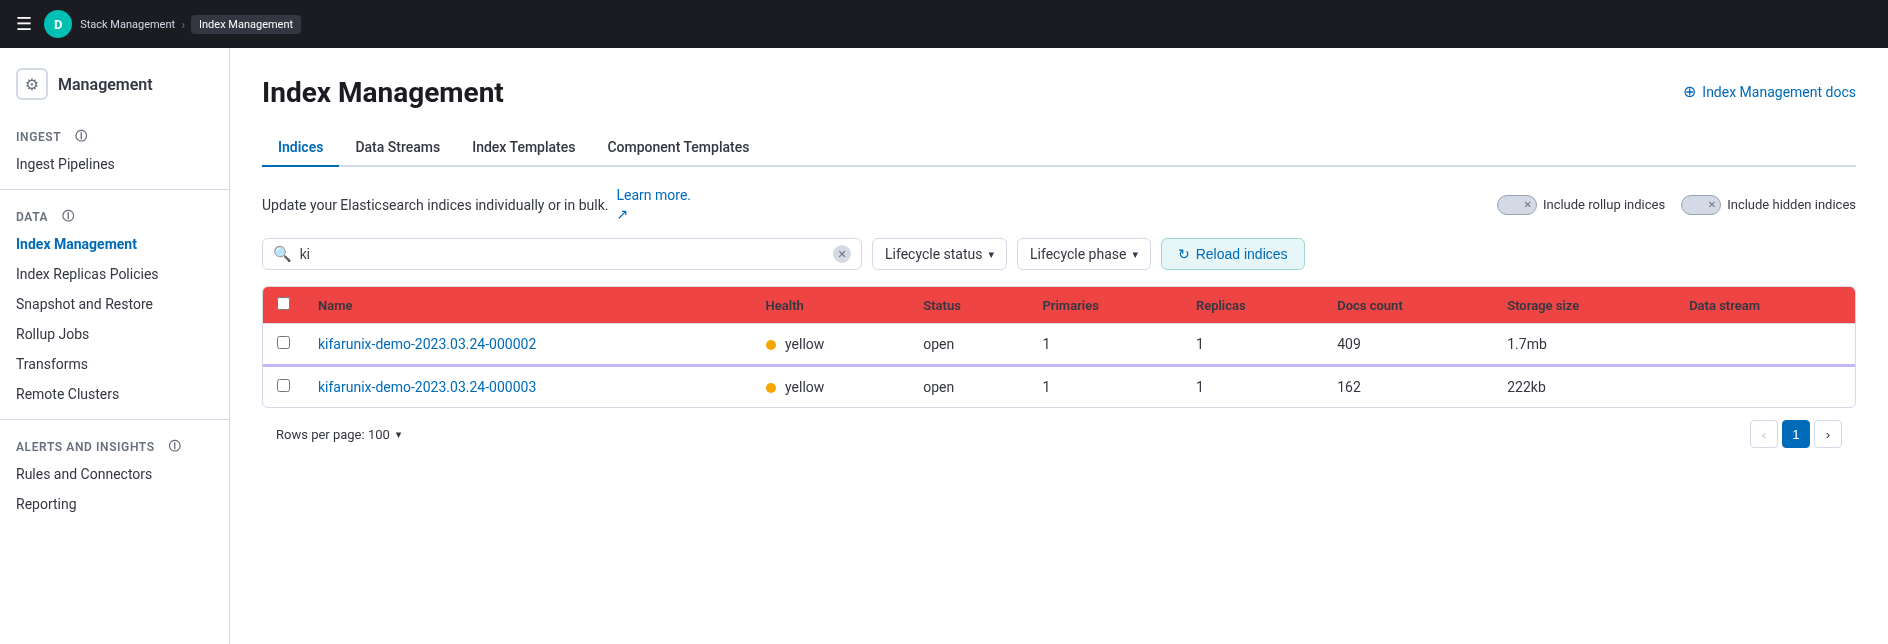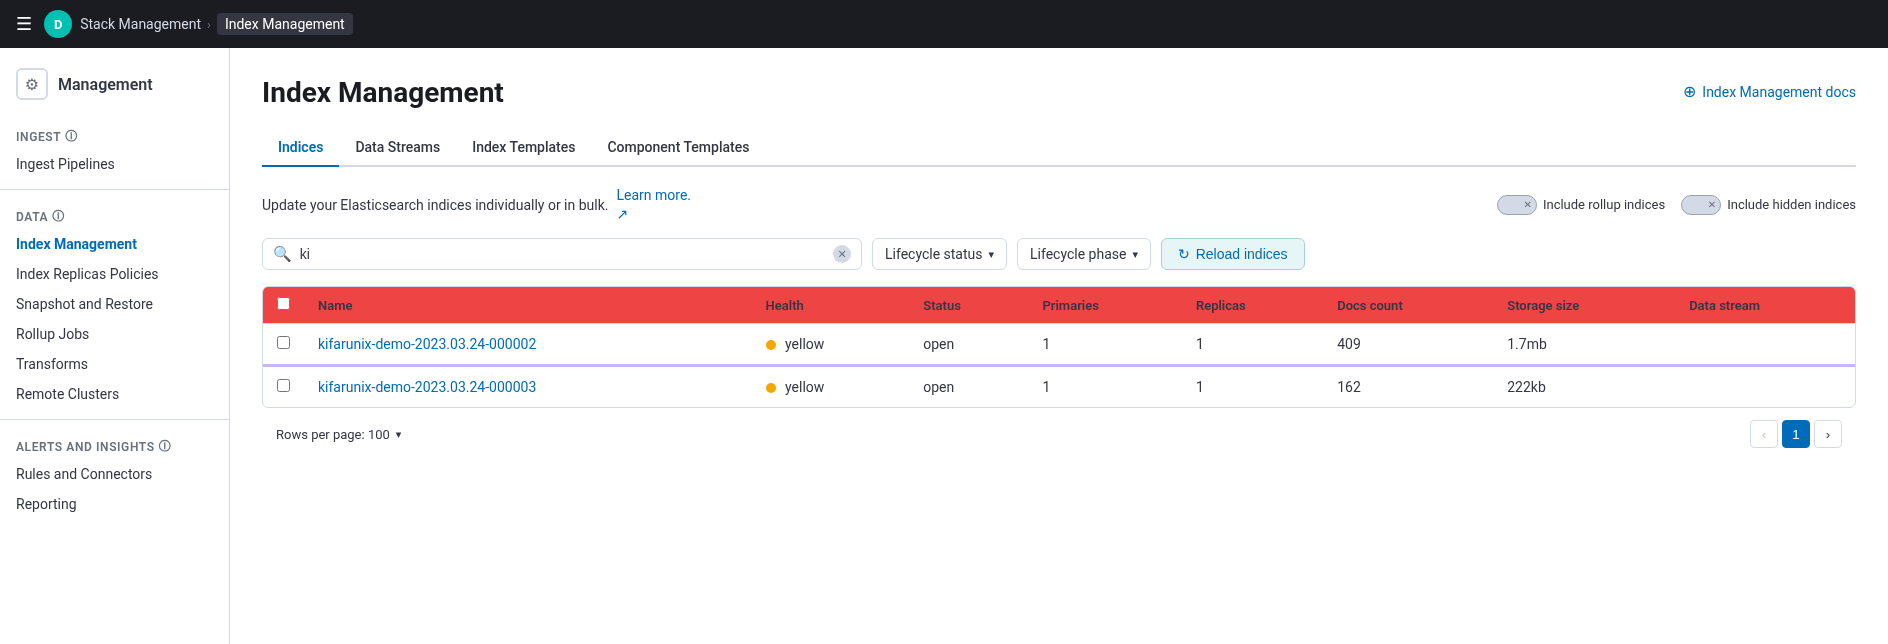--- a/index.html
+++ b/index.html
@@ -34,21 +34,21 @@
       font-weight: 700;
       font-size: 13px;
     }
     .breadcrumb {
       display: flex;
       align-items: center;
       gap: 6px;
     }
     .breadcrumb-item {
       color: #d3dae6;
-      font-size: 14px;
+      font-size: 11px;
       cursor: pointer;
     }
     .breadcrumb-item.active {
       background: #343741;
       color: #fff;
       padding: 3px 8px;
       border-radius: 4px;
     }
     .breadcrumb-sep {
       color: #69707d;
@@ -94,21 +94,21 @@
     }
     .sidebar-section-label {
       padding: 8px 16px 4px 16px;
       font-size: 12px;
       font-weight: 600;
       color: #69707d;
       text-transform: uppercase;
       letter-spacing: 0.05em;
       display: flex;
       align-items: center;
-      gap: 4px;
+      gap: 14px;
     }
     .sidebar-item {
       padding: 7px 16px;
       cursor: pointer;
       color: #343741;
       font-size: 14px;
     }
     .sidebar-item.active {
       font-weight: 700;
       color: #006bb8;

